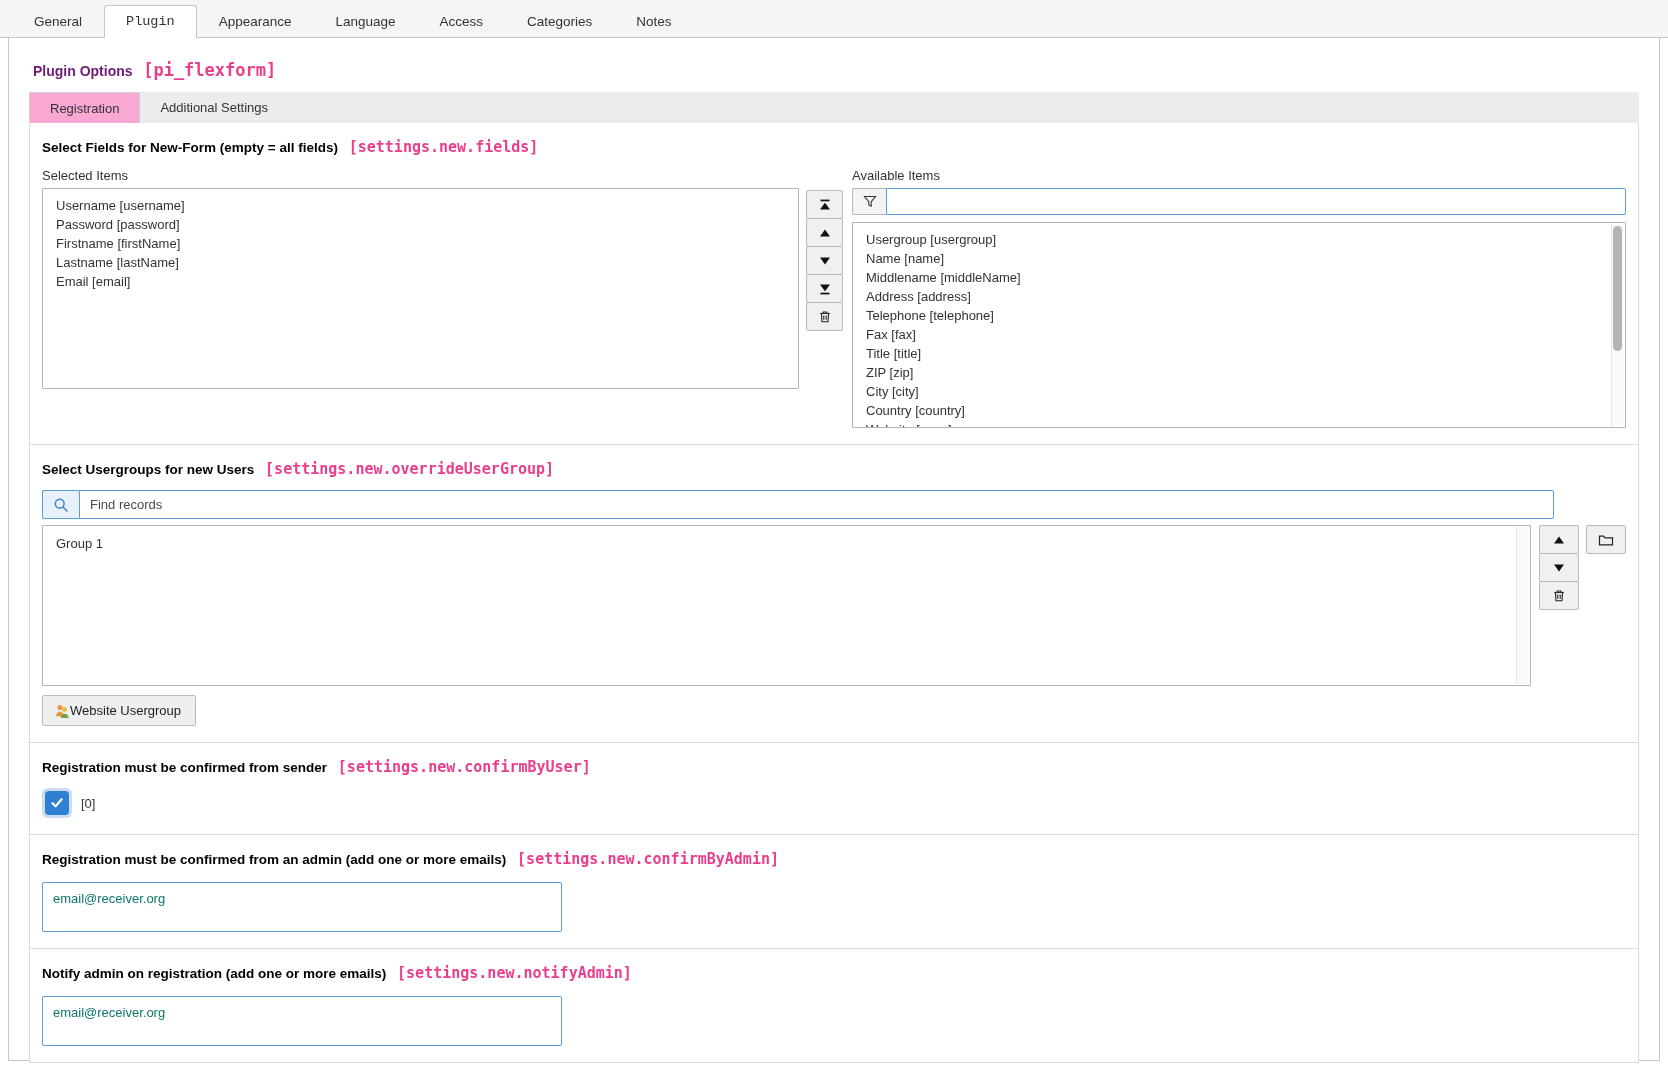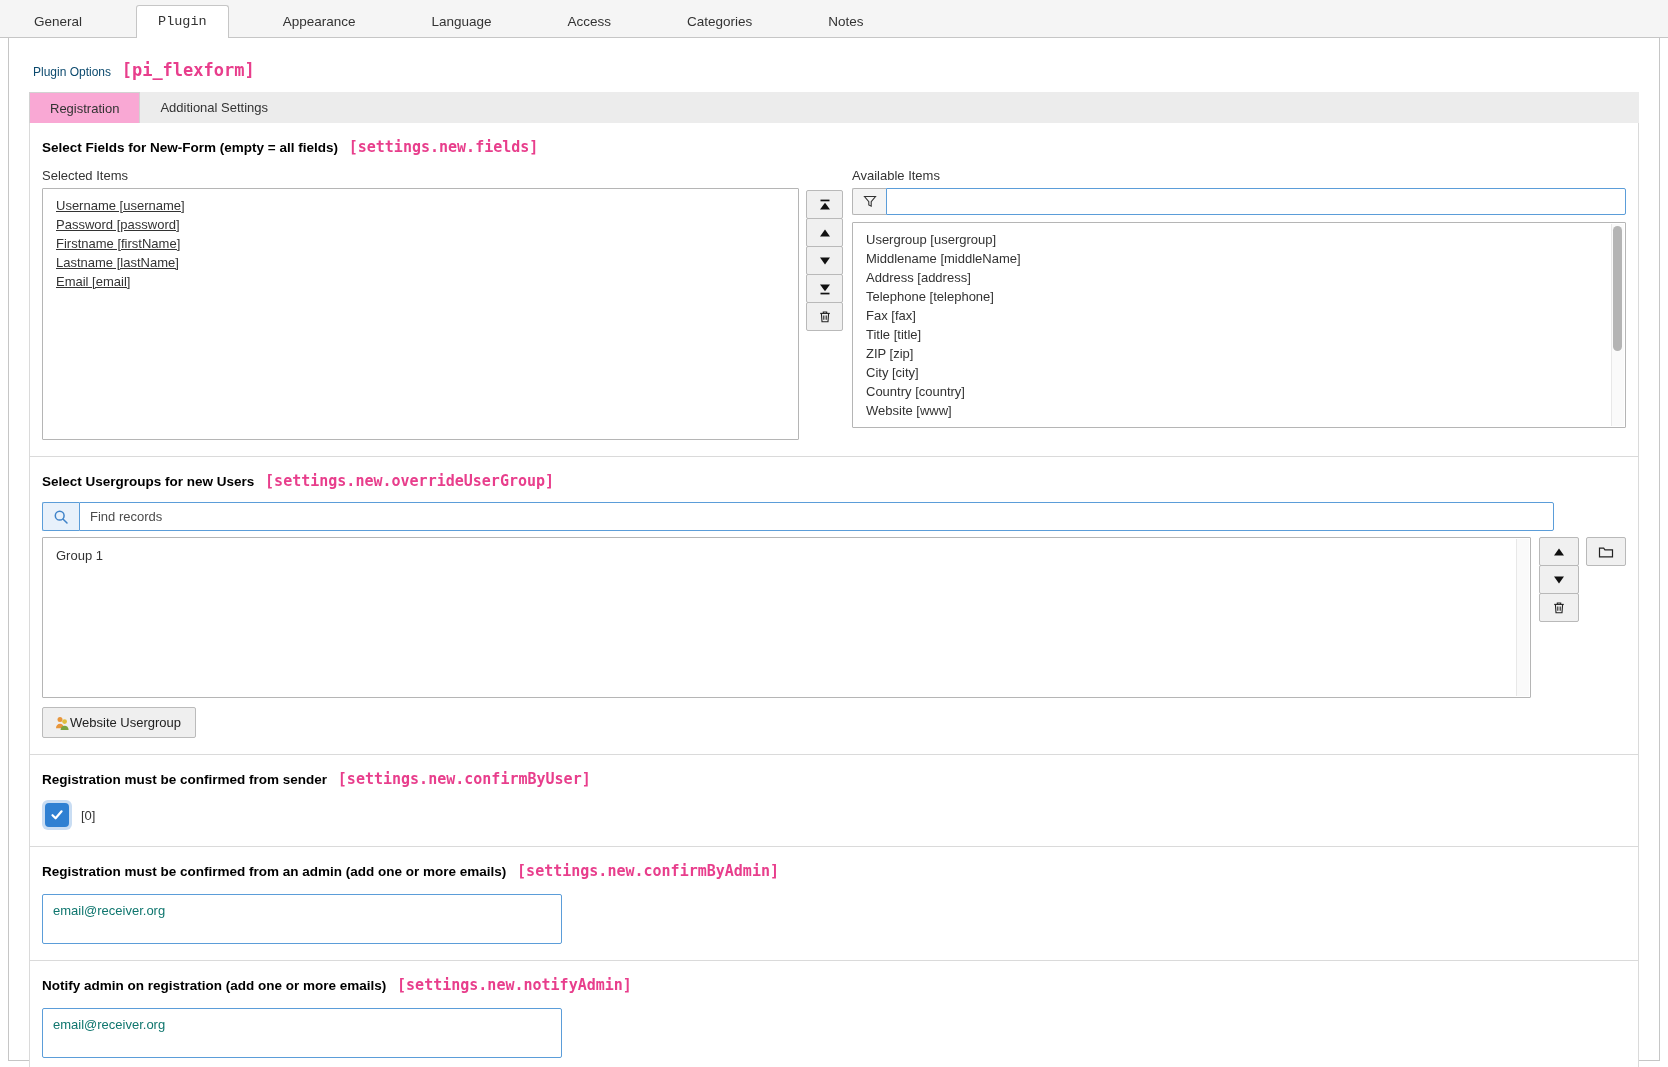--- a/index.html
+++ b/index.html
@@ -11,21 +11,20 @@
     background: #fff;
   }
   
   .tabbar {
     display: flex;
     align-items: flex-end;
     background: #f5f5f5;
     padding: 5px 0 0 12px;
     height: 38px;
     border-bottom: 1px solid #c6c6c6;
-    gap: 32px;
   }
   .tab {
     padding: 8px 21px 9px;
     font-size: 13.5px;
     color: #333;
     cursor: pointer;
     border: 1px solid transparent;
     border-bottom: none;
     margin-bottom: -1px;
     white-space: nowrap;
@@ -39,21 +38,21 @@
   
   .panel {
     margin: 0 8px;
     background: #fff;
     border: 1px solid #c6c6c6;
     border-top: none;
     height: 1023px;
     padding: 22px 24px 16px;
   }
   .panel-title { margin-bottom: 12px; }
-  .panel-title .bold { font-weight: normal; font-size: 12px; color: #0c4a6e; }
+  .panel-title .bold { font-weight: bold; font-size: 14px; color: #701a75; }
   .flexkey {
     font-family: "DejaVu Sans Mono", "Liberation Mono", monospace;
     font-size: 15px;
     font-weight: bold;
     color: #e83e8c;
     margin-left: 7px;
   }
   
   .subtabs-wrap { margin: 0 -4px; }
   .subtabs {
@@ -94,21 +93,21 @@
     padding: 7px 0;
   }
   .opt {
     padding: 0 13px;
     line-height: 19px;
     white-space: nowrap;
     cursor: default;
     color: #333;
   }
   .ms-left { width: 757px; }
-  .ms-left .selectbox { height: 252px; text-decoration: underline; }
+  .ms-left .selectbox { height: 201px; }
   .btncol { width: 37px; margin-left: 7px; margin-top: 22px; }
   .sq-btn {
     width: 37px; height: 29px;
     background: #f0f0f0;
     border: 1px solid #b9b9b9;
     border-radius: 2px;
     display: flex; align-items: center; justify-content: center;
     cursor: pointer;
     margin-top: -1px;
   }
@@ -309,20 +308,21 @@
             <div class="filter-group">
               <span class="filter-addon">
                 <svg width="14" height="14" viewBox="0 0 14 14" fill="none" stroke="#333" stroke-width="1.1">
                     <path d="M1.5 1.5h11l-4.3 5.1v4.6l-2.4-1.3V6.6z"></path>
                   </svg>
               </span>
               <input class="filter-input" type="text" value="" style="">
             </div>
             <div class="selectbox avail-box">
             <div class="opt">Usergroup [usergroup]</div>
+                <div class="opt">Name [name]</div>
                 <div class="opt">Middlename [middleName]</div>
                 <div class="opt">Address [address]</div>
                 <div class="opt">Telephone [telephone]</div>
                 <div class="opt">Fax [fax]</div>
                 <div class="opt">Title [title]</div>
                 <div class="opt">ZIP [zip]</div>
                 <div class="opt">City [city]</div>
                 <div class="opt">Country [country]</div>
                 <div class="opt">Website [www]</div>
                 <div class="scrolltrack">

